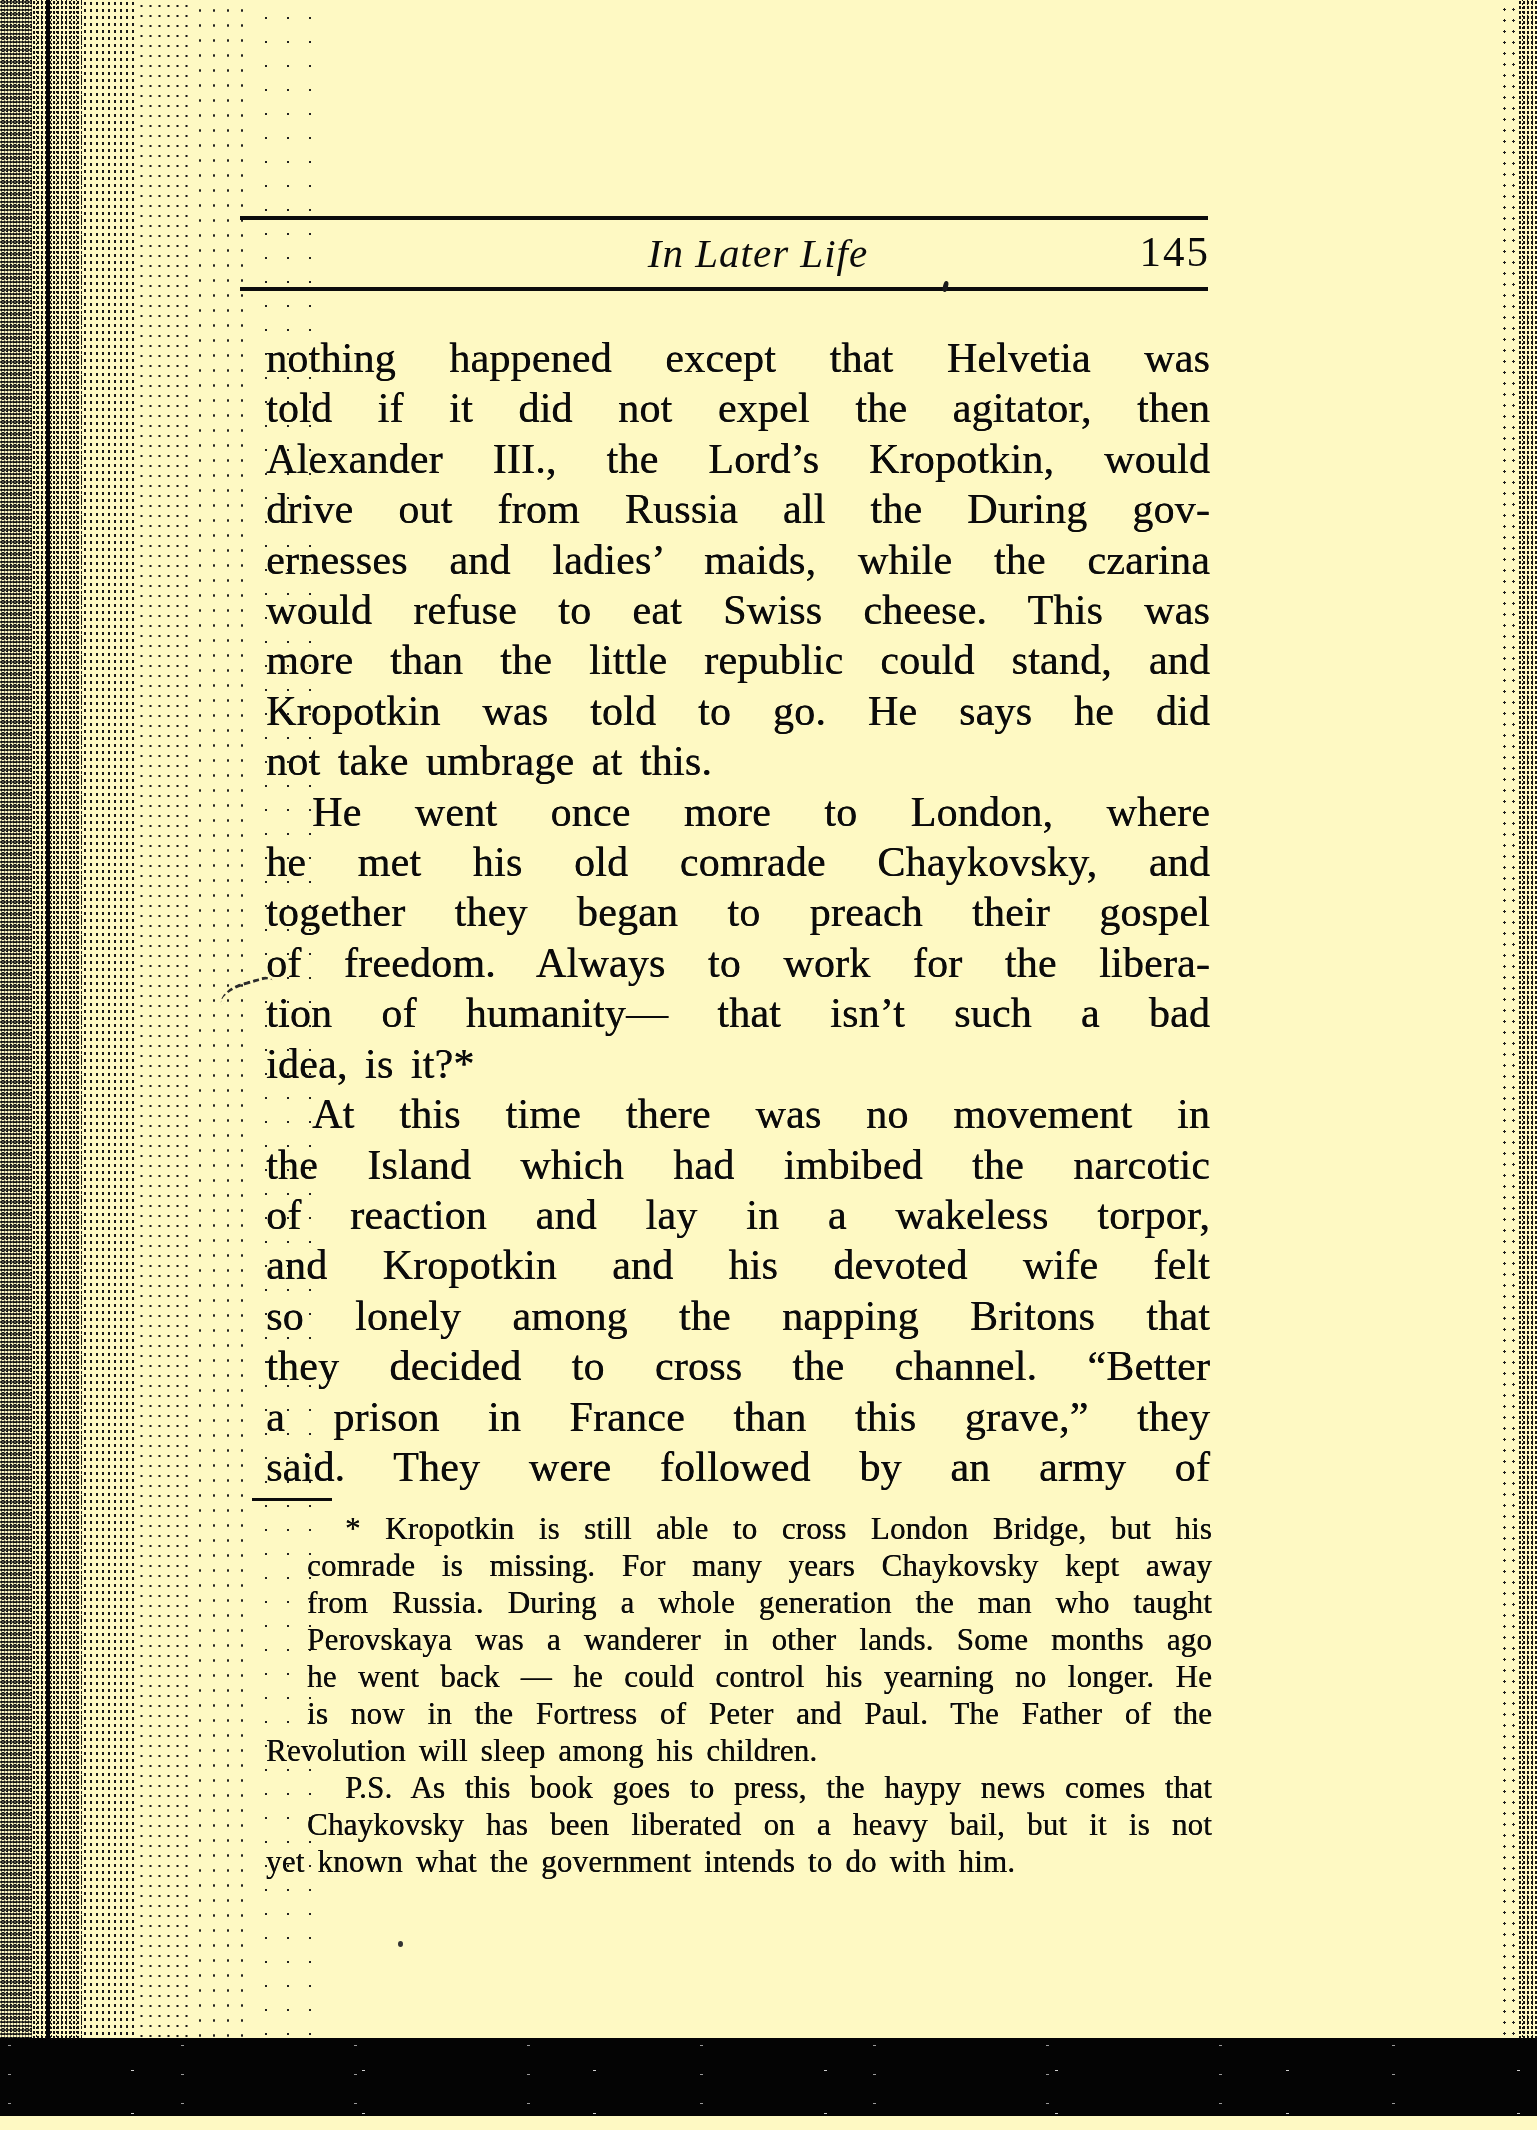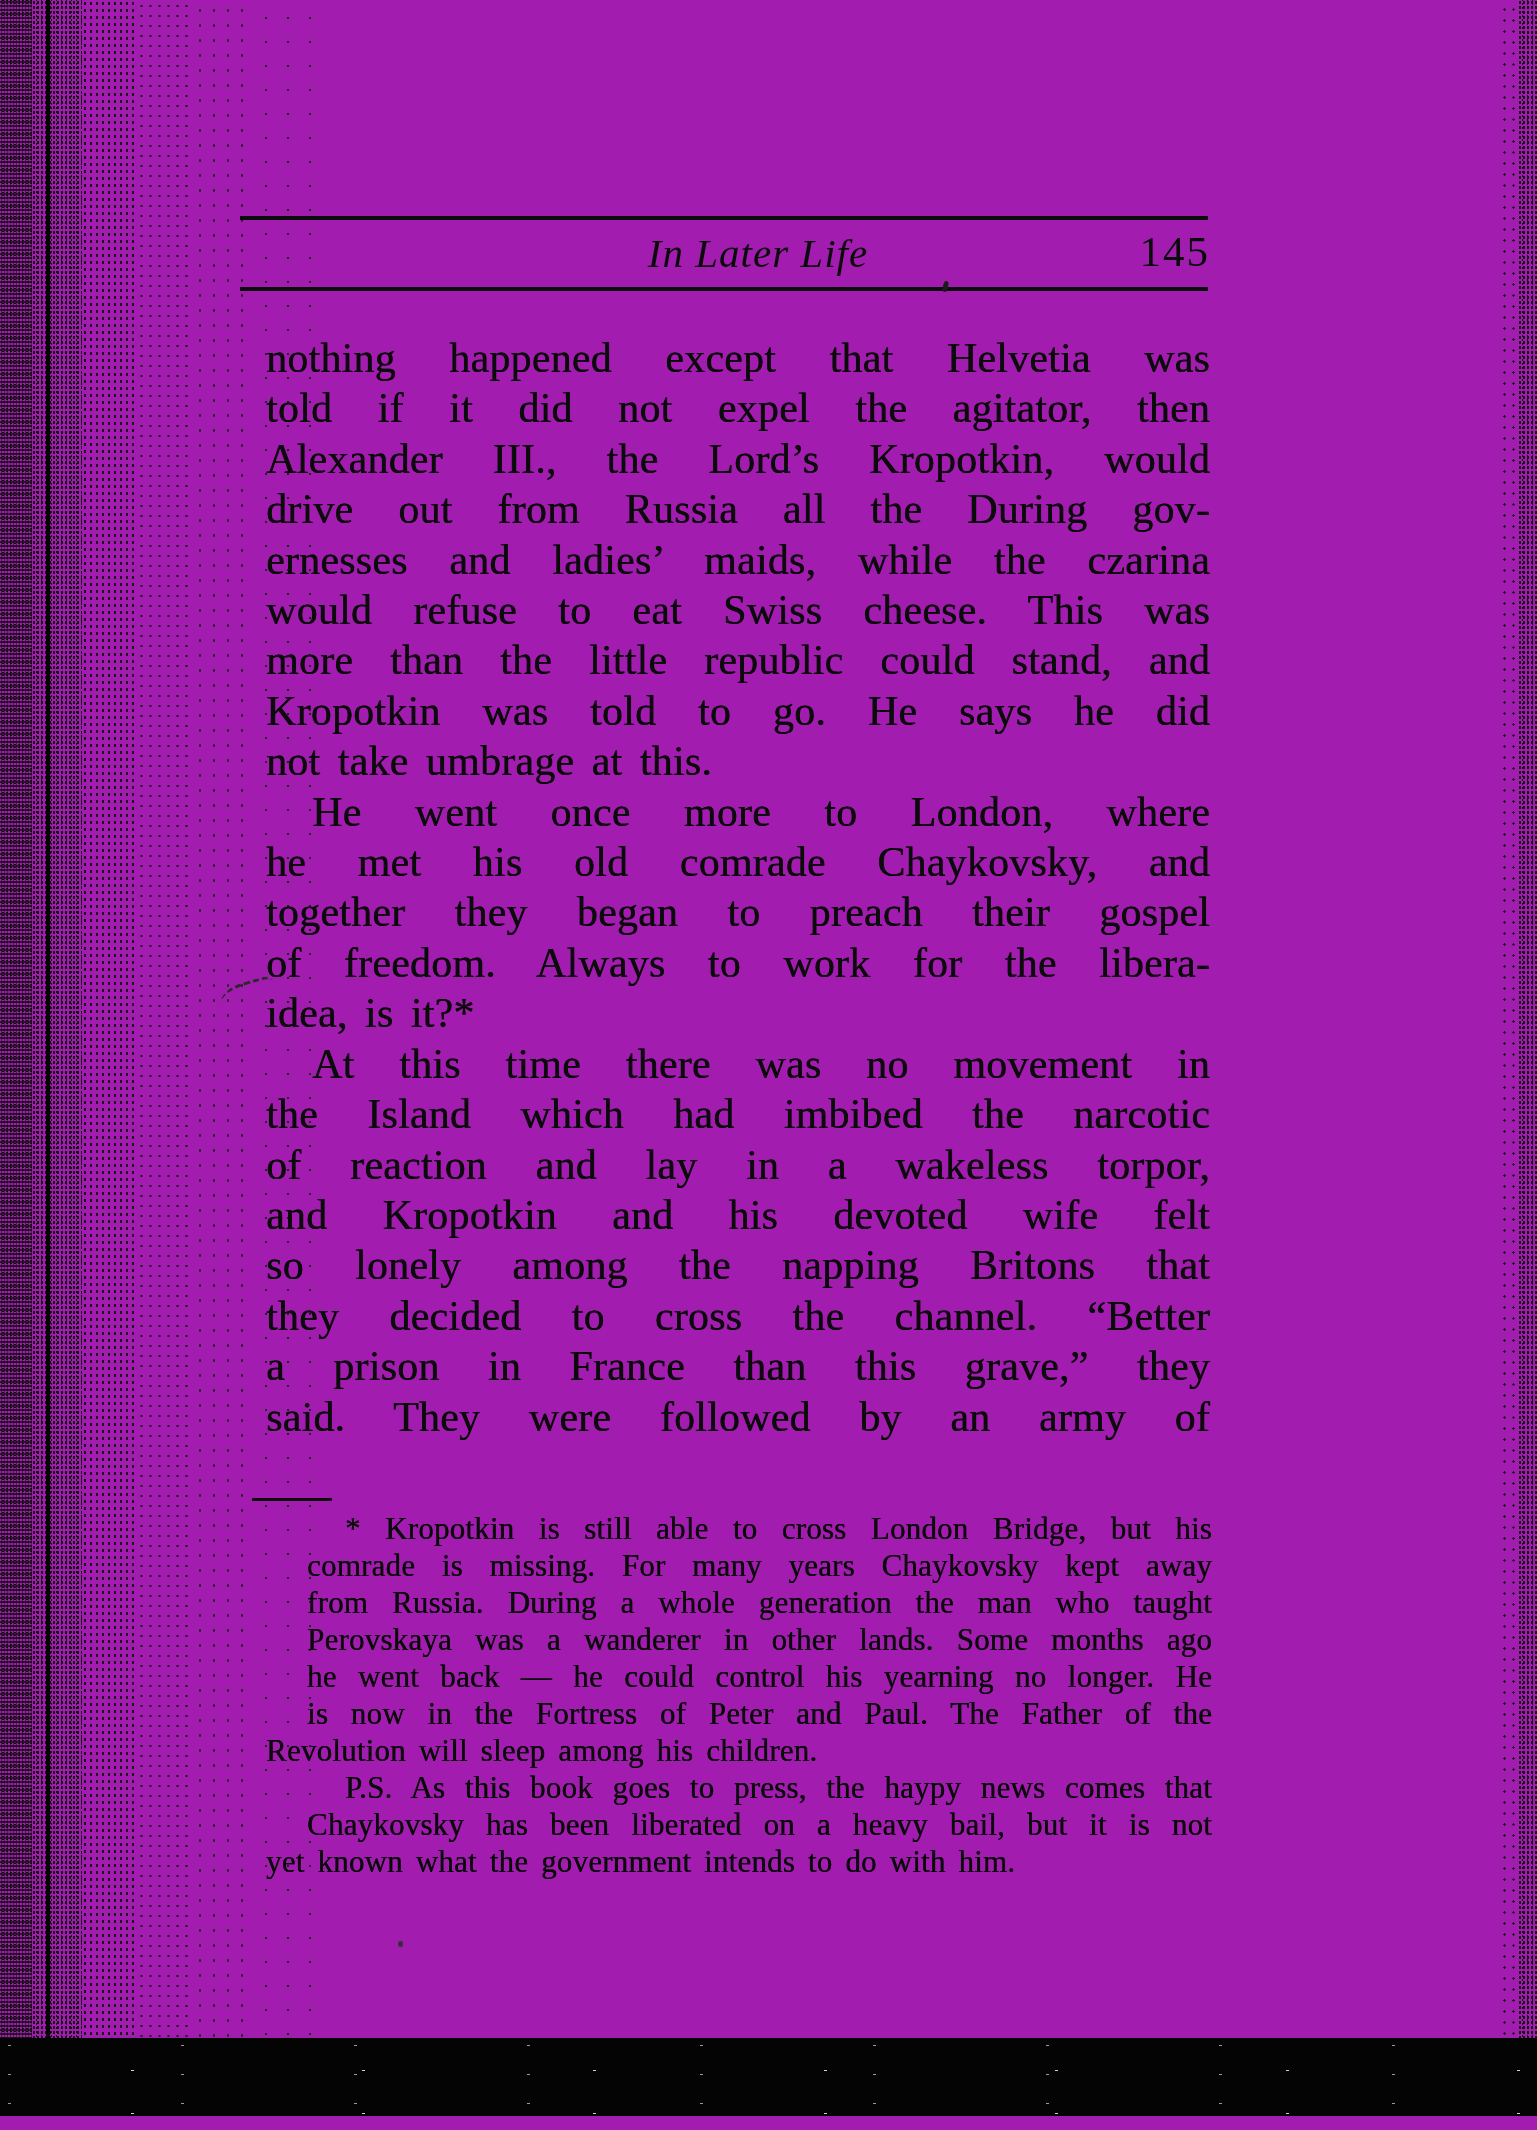--- a/index.html
+++ b/index.html
@@ -1,19 +1,19 @@
 <!DOCTYPE html>
 <html><head>
 <meta charset="utf-8">
 <style>
   html,body{margin:0;padding:0;background:#ffffff;}
   .page{
     position:relative;
     width:1537px;height:2130px;
-    background:#a21caf;
+    background:#fef9c3;
     overflow:hidden;
     font-family:"Liberation Serif","DejaVu Serif",serif;
     color:#0b0b0b;
   }
   
   .noise{position:absolute;top:0;pointer-events:none;}
   .n-l1{left:0;width:32px;height:2038px;
     background-image:radial-gradient(#111 1px,transparent 1.25px),radial-gradient(#111 .9px,transparent 1.1px);
     background-size:3px 4px,4px 3px;background-position:0 0,1px 2px;}
   .n-l2{left:32px;width:50px;height:2038px;
@@ -114,20 +114,21 @@
       <div class="tline just">drive out from Russia all the During gov-</div>
       <div class="tline just">ernesses and ladies’ maids, while the czarina</div>
       <div class="tline just">would refuse to eat Swiss cheese. This was</div>
       <div class="tline just">more than the little republic could stand, and</div>
       <div class="tline just">Kropotkin was told to go. He says he did</div>
       <div class="tline">not take umbrage at this.</div>
       <div class="tline just ind">He went once more to London, where</div>
       <div class="tline just">he met his old comrade Chaykovsky, and</div>
       <div class="tline just">together they began to preach their gospel</div>
       <div class="tline just">of freedom. Always to work for the libera-</div>
+      <div class="tline just">tion of humanity— that isn’t such a bad</div>
       <div class="tline">idea, is it?*</div>
       <div class="tline just ind">At this time there was no movement in</div>
       <div class="tline just">the Island which had imbibed the narcotic</div>
       <div class="tline just">of reaction and lay in a wakeless torpor,</div>
       <div class="tline just">and Kropotkin and his devoted wife felt</div>
       <div class="tline just">so lonely among the napping Britons that</div>
       <div class="tline just">they decided to cross the channel. “Better</div>
       <div class="tline just">a prison in France than this grave,” they</div>
       <div class="tline just">said. They were followed by an army of</div>
     </div>

